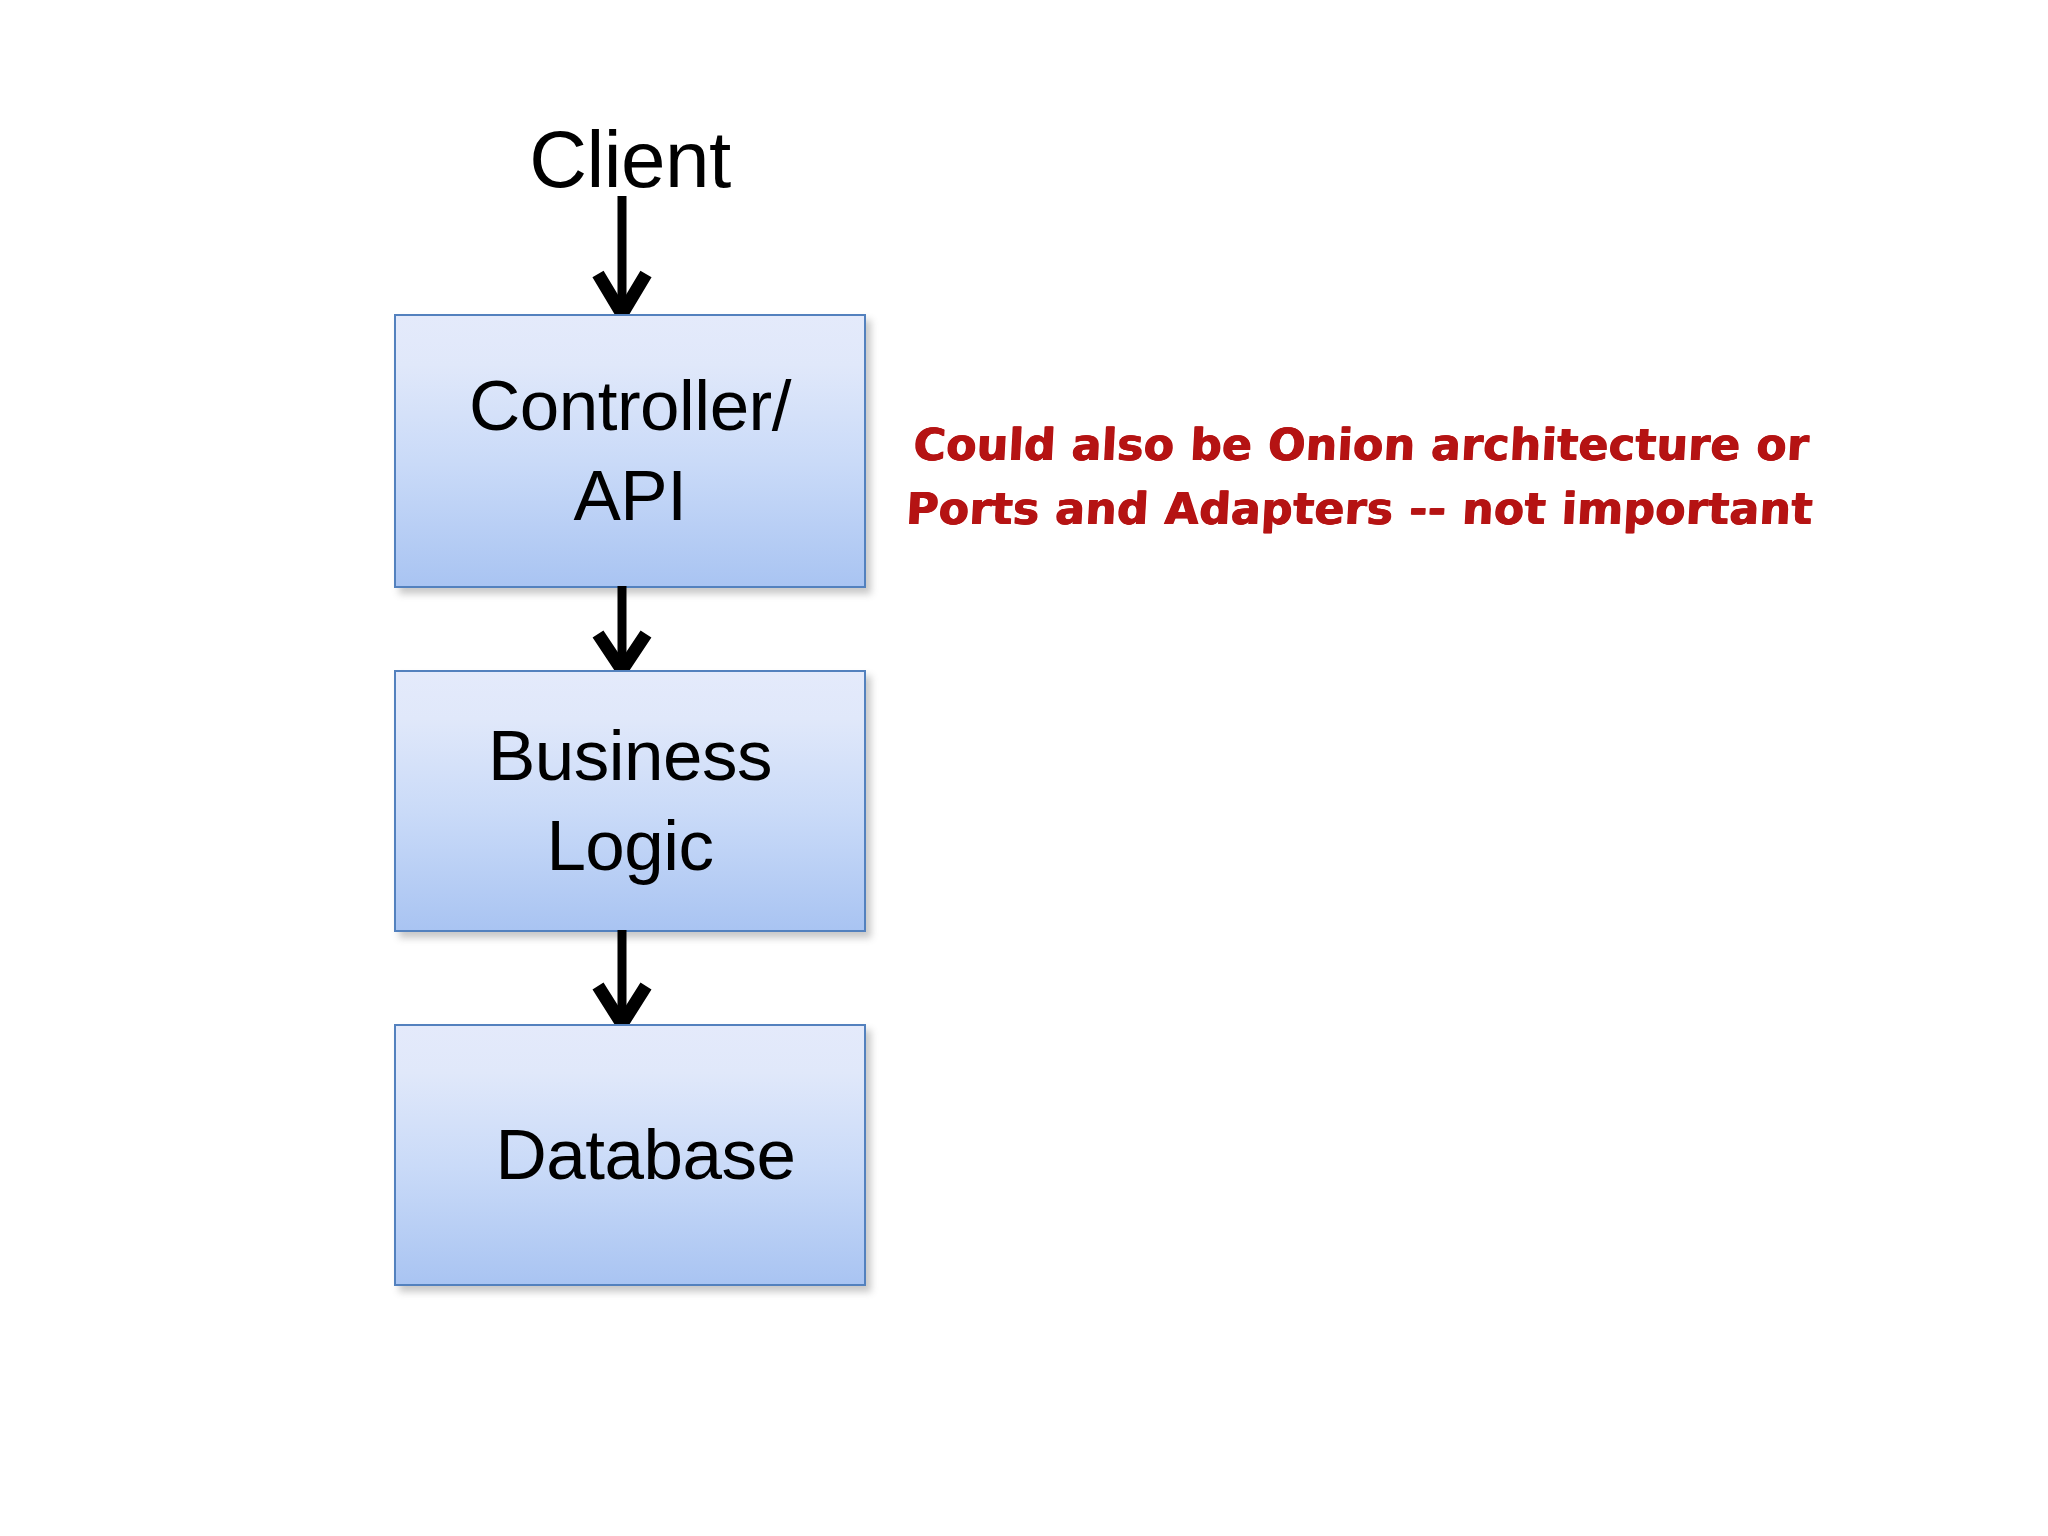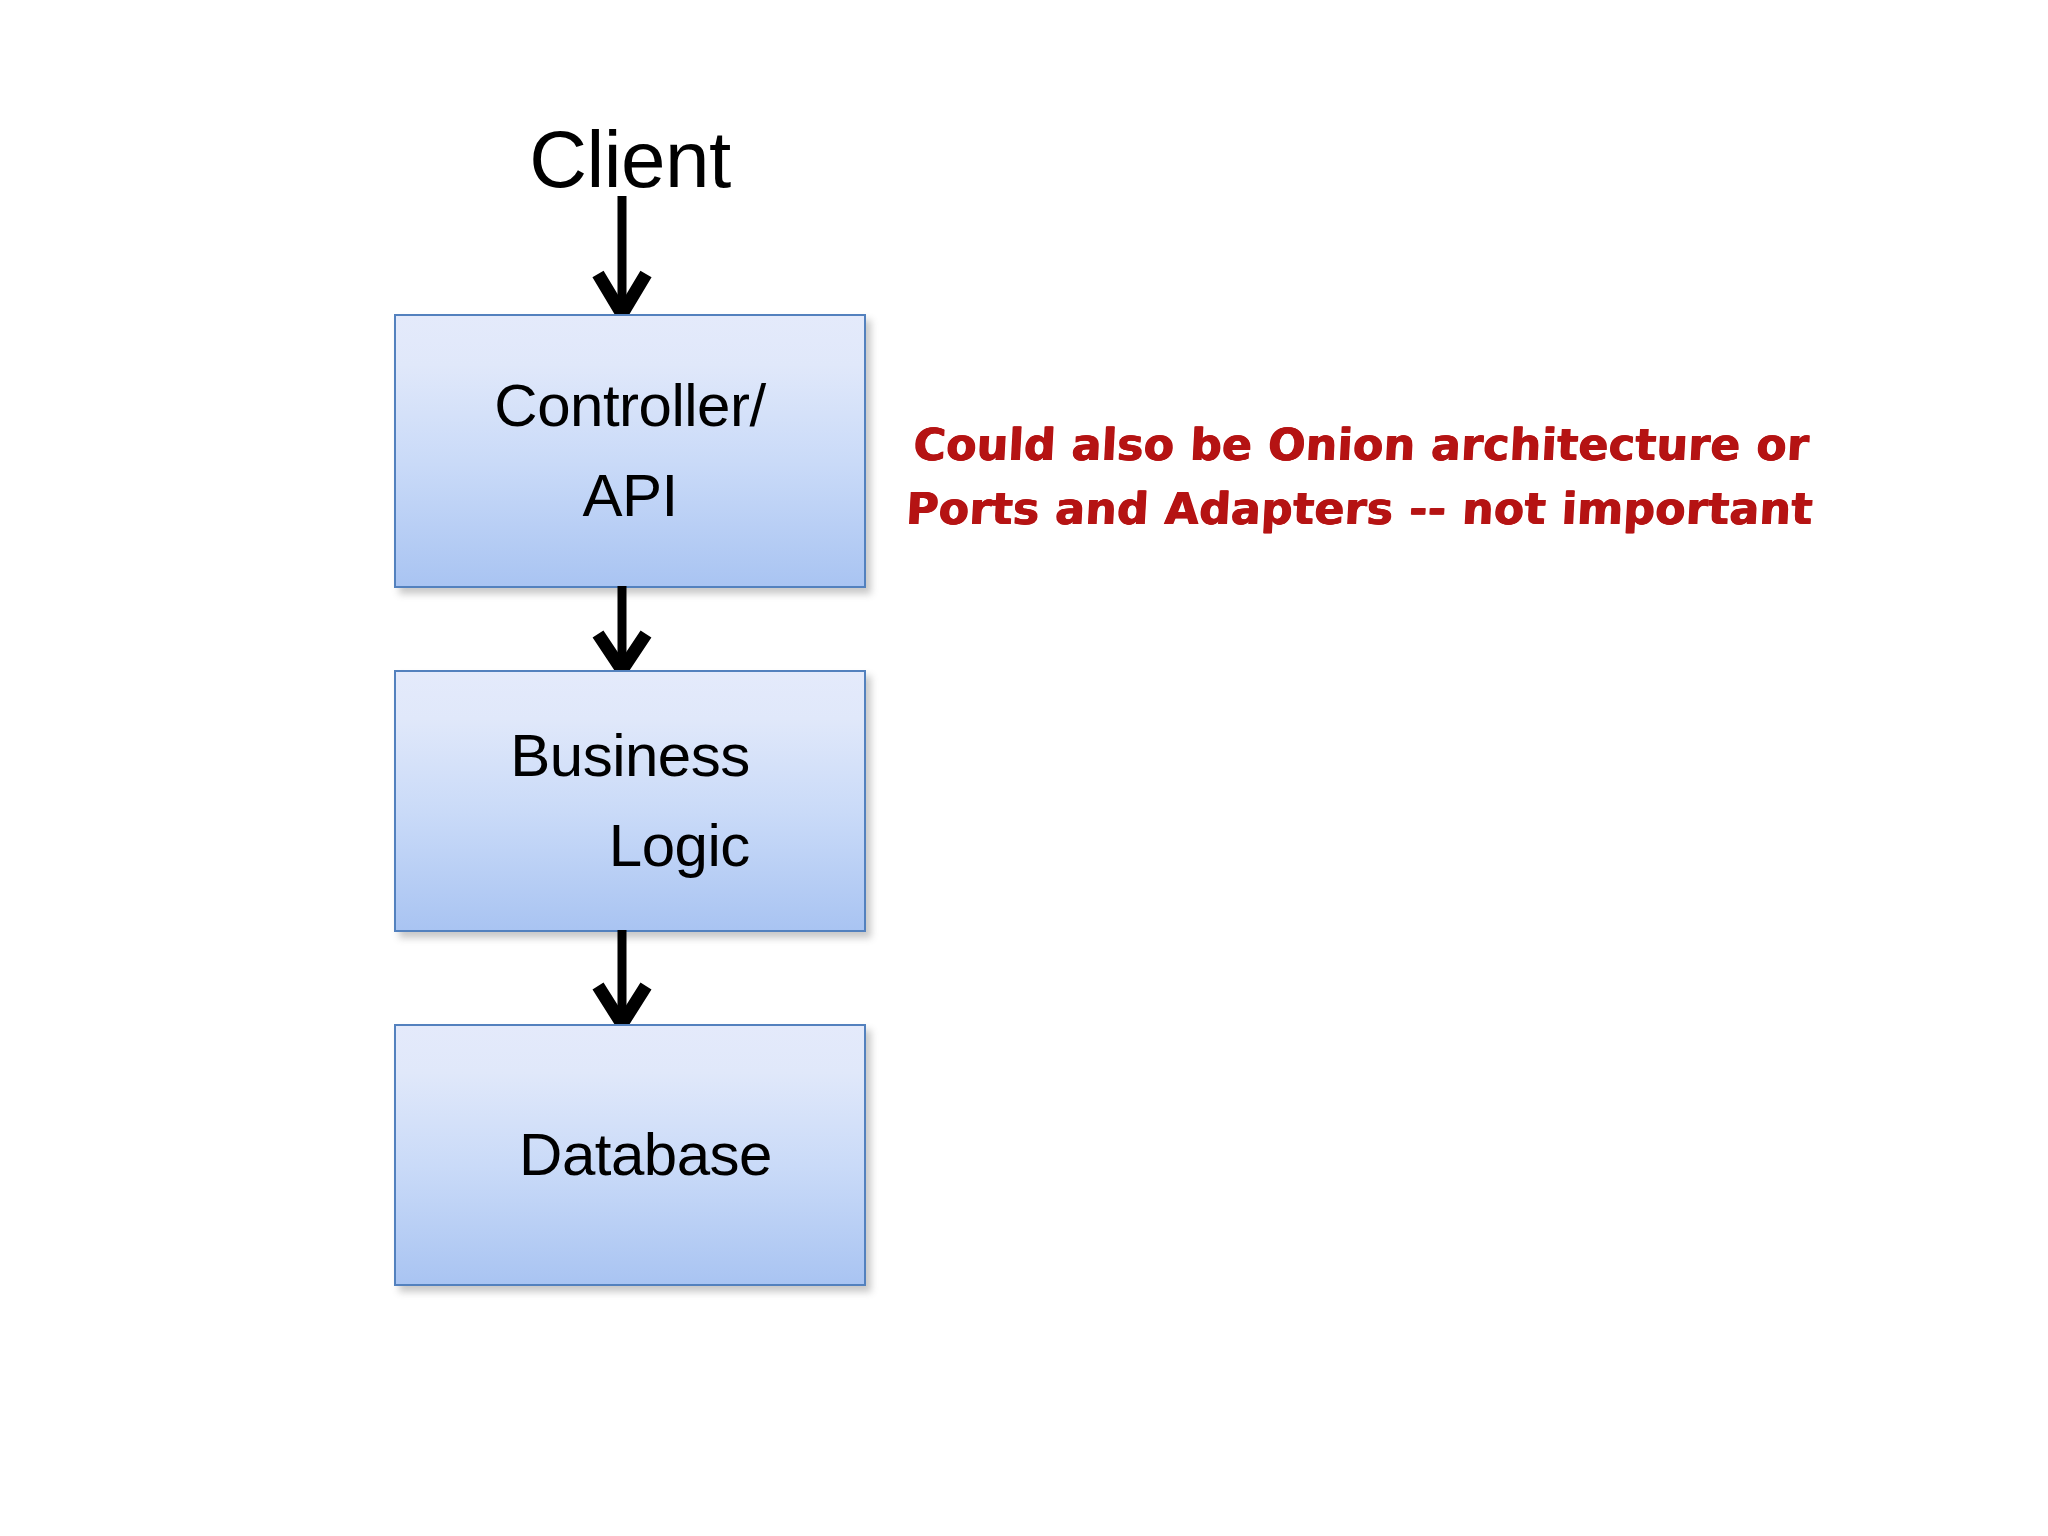--- a/index.html
+++ b/index.html
@@ -50,30 +50,30 @@
     border: 2px solid #5381be;
     background: linear-gradient(to bottom, #e4eafb 0%, #e0e8fa 18%, #c9daf8 55%, #a9c4f2 100%);
     box-shadow: 5px 6px 7px rgba(90, 90, 90, 0.33);
     display: flex;
     align-items: center;
     justify-content: center;
     text-align: center;
   }
   .proc-box .box-text {
     font-family: "Liberation Sans", sans-serif;
-    font-size: 60px;
+    font-size: 71px;
     line-height: 90px;
     font-weight: 400;
     color: #000000;
     letter-spacing: -0.5px;
     padding: 0 10px;
   }
 
   #box-controller { top: 314px; height: 274px; }
-  #box-business   { top: 670px; height: 262px; text-align: right; }
+  #box-business   { top: 670px; height: 262px; }
   #box-database   { top: 1024px; height: 262px; padding-left: 31px; }
 
   
   .arrow {
     position: absolute;
     left: 592px;
     width: 60px;
   }
   #arrow-client-controller   { top: 196px;  height: 120px; }
   #arrow-controller-business { top: 586px;  height: 86px;  }

